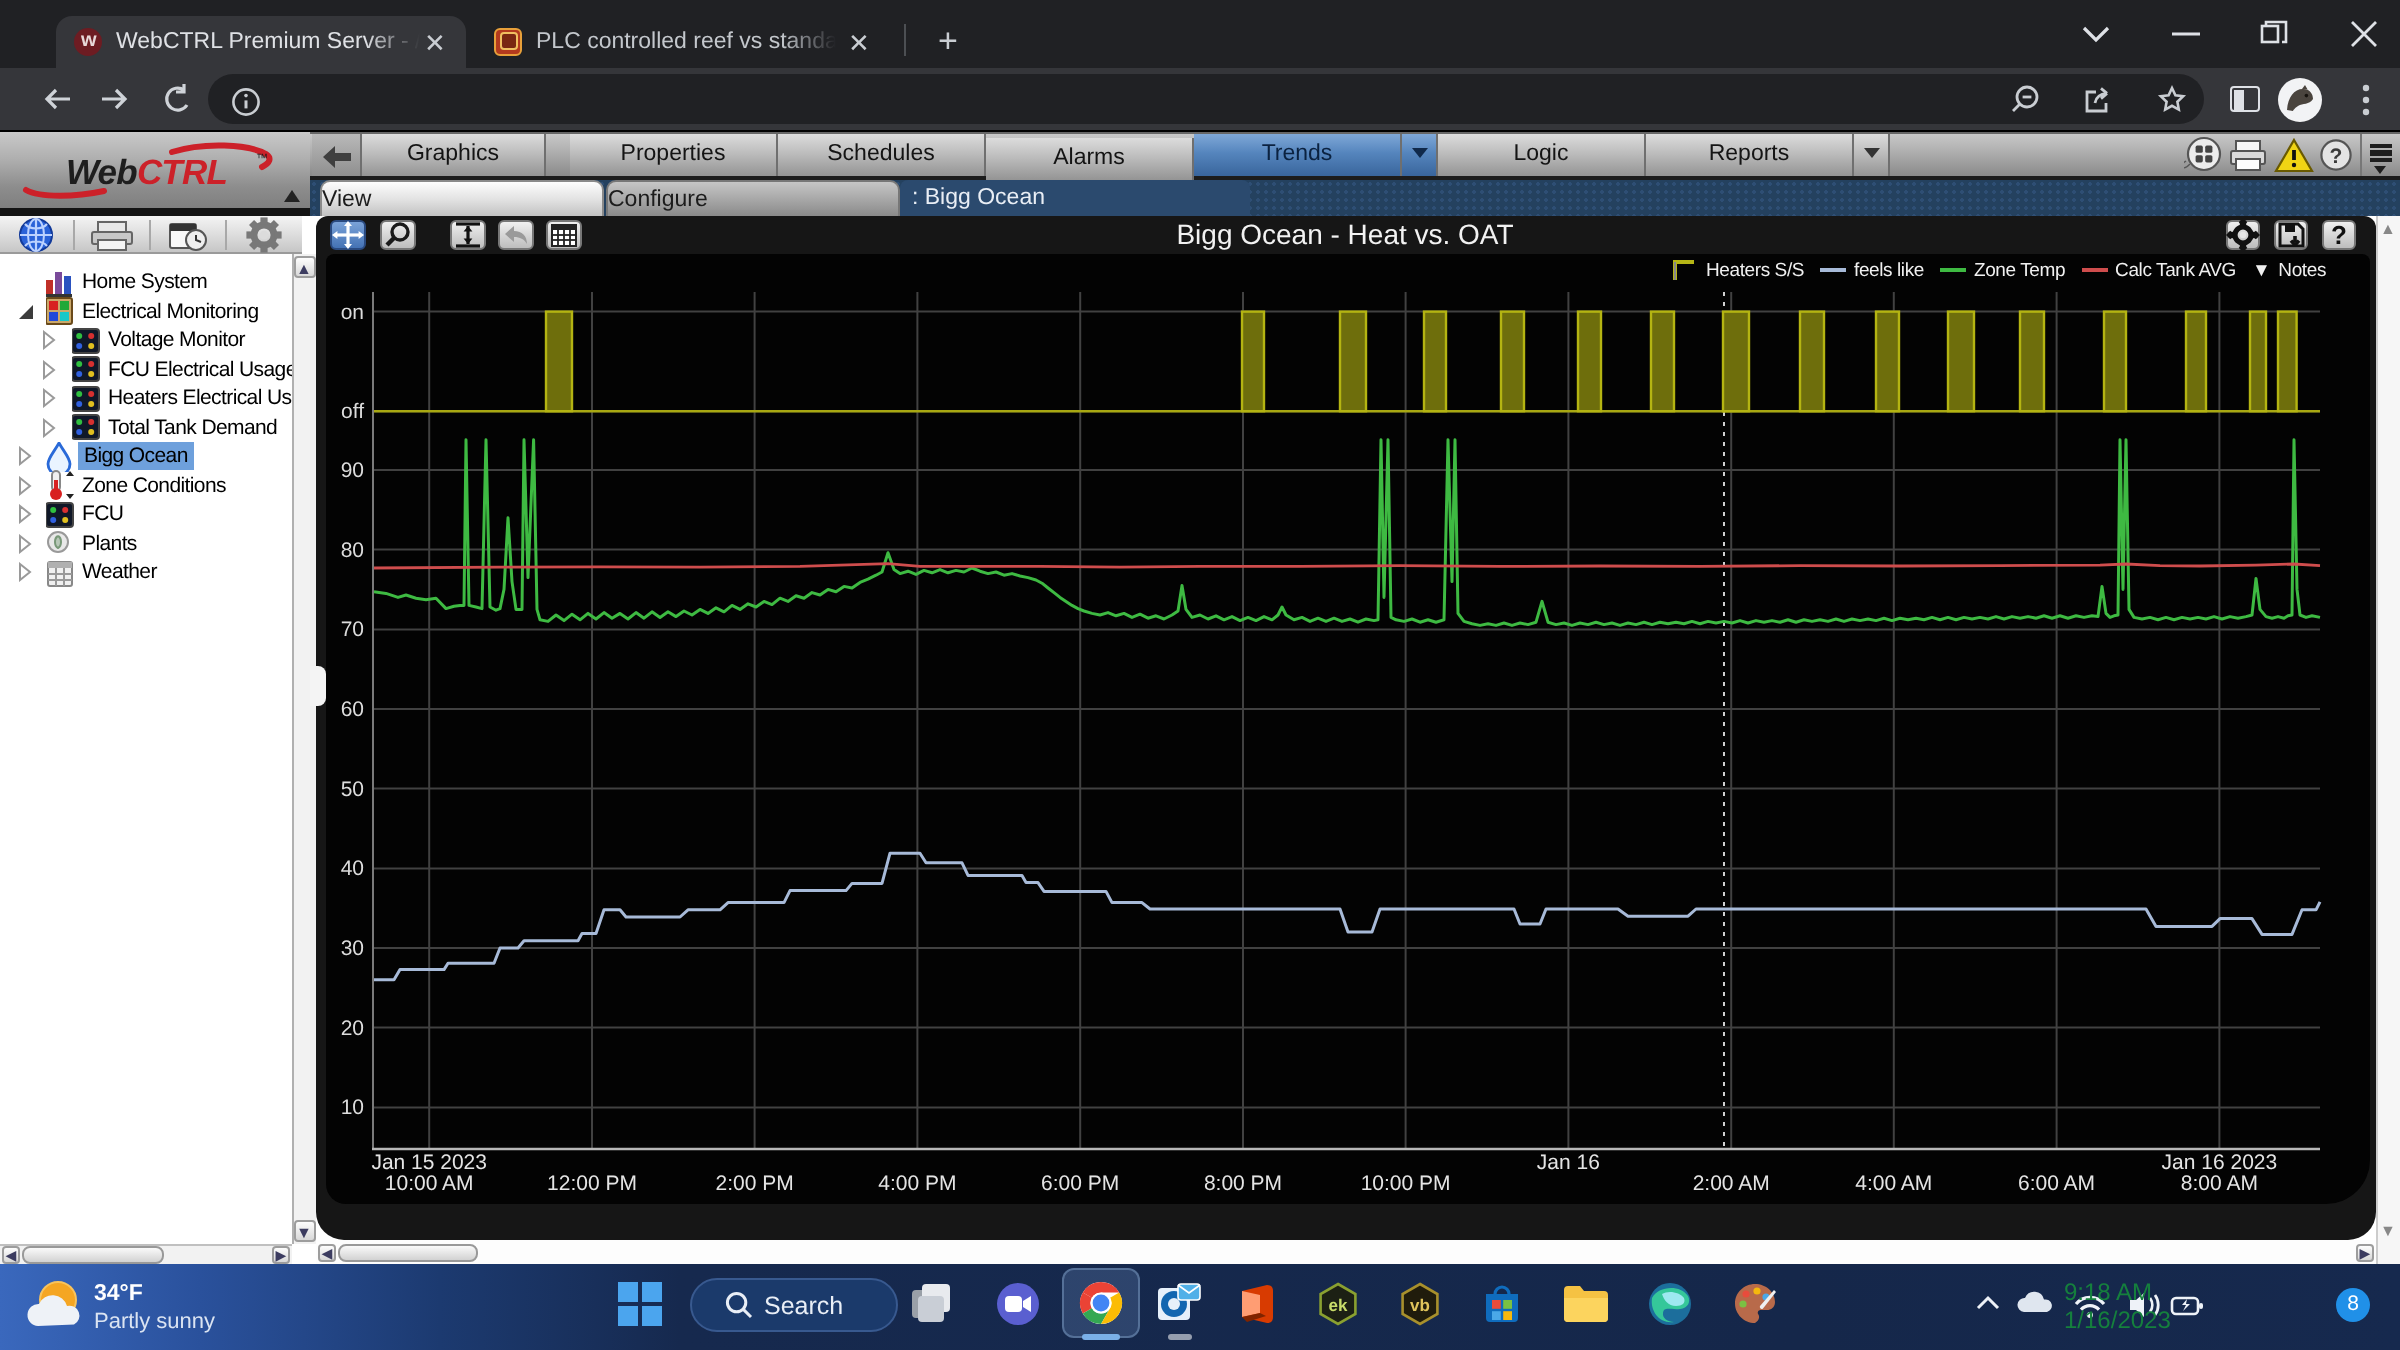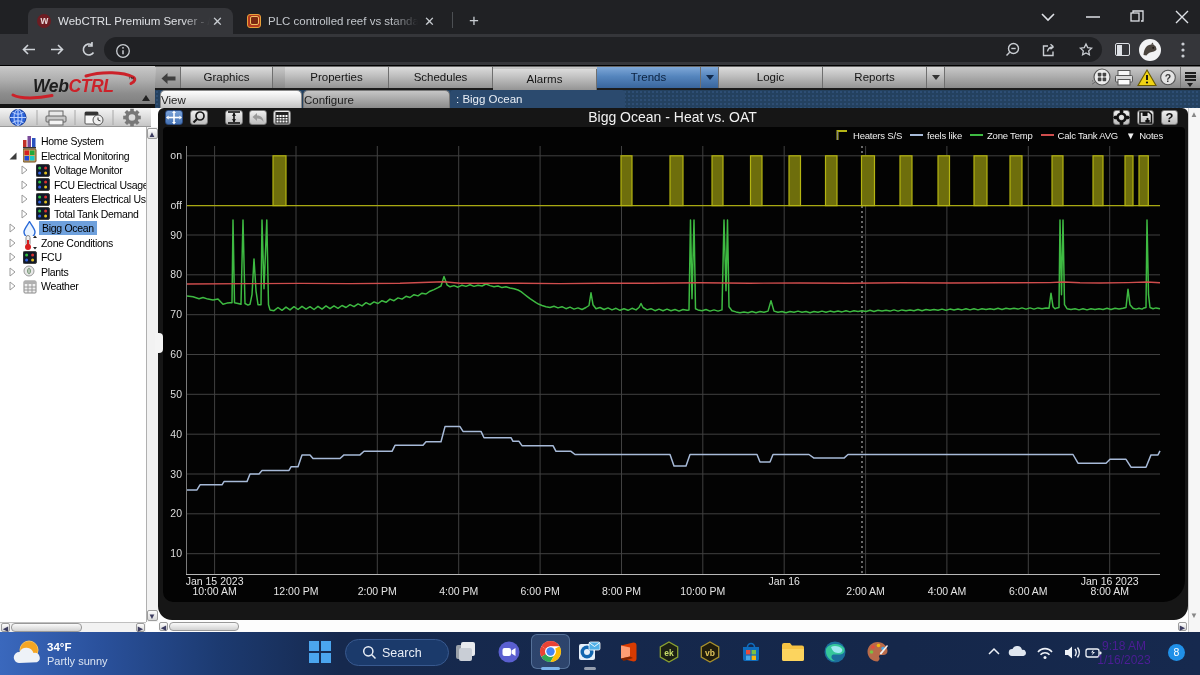--- a/index.html
+++ b/index.html
@@ -594,14 +594,14 @@
         <path d="M52 8 a9 9 0 0 1 14 0" stroke-width="1.6"></path>
         <path d="M54.5 10.8 a6 6 0 0 1 9 0" stroke-width="1.6"></path>
       </g>
       <circle cx="59" cy="13.5" r="1.5" fill="#eef2f8"></circle>
  <path d="M79 6 h3 l4-3.5 v12 l-4-3.5 h-3 z" fill="#eef2f8"></path>
  <path d="M89 5 a6 6 0 0 1 0 7 M91.5 3.5 a8.5 8.5 0 0 1 0 10" stroke="#eef2f8" stroke-width="1.4" fill="none"></path>
  <rect x="100" y="5" width="13" height="8" rx="2" stroke="#eef2f8" stroke-width="1.3" fill="none"></rect>
       <rect x="113.5" y="7.5" width="2" height="3" rx="1" fill="#eef2f8"></rect>
  <path d="M107.5 5.5 l-2.5 3 h2 l-1.5 3 3.5-3.5 h-2 z" fill="#eef2f8"></path>
 </svg>
-<div class="abs tray" style="left:1088px;top:639px;width:72px;text-align:center;font-size:12px;line-height:14px;color:#4c1d95">9:18 AM<br>1/16/2023</div>
+<div class="abs tray" style="left:1032px;top:639px;width:72px;text-align:left;font-size:12px;line-height:14px;color:#15803d">9:18 AM<br>1/16/2023</div>
 <div class="abs" style="left:1168px;top:644px;width:17px;height:17px;border-radius:50%;background:#2090e8;color:#fff;font-size:10.5px;text-align:center;line-height:17px">8</div>
 </div>
 </body></html>

